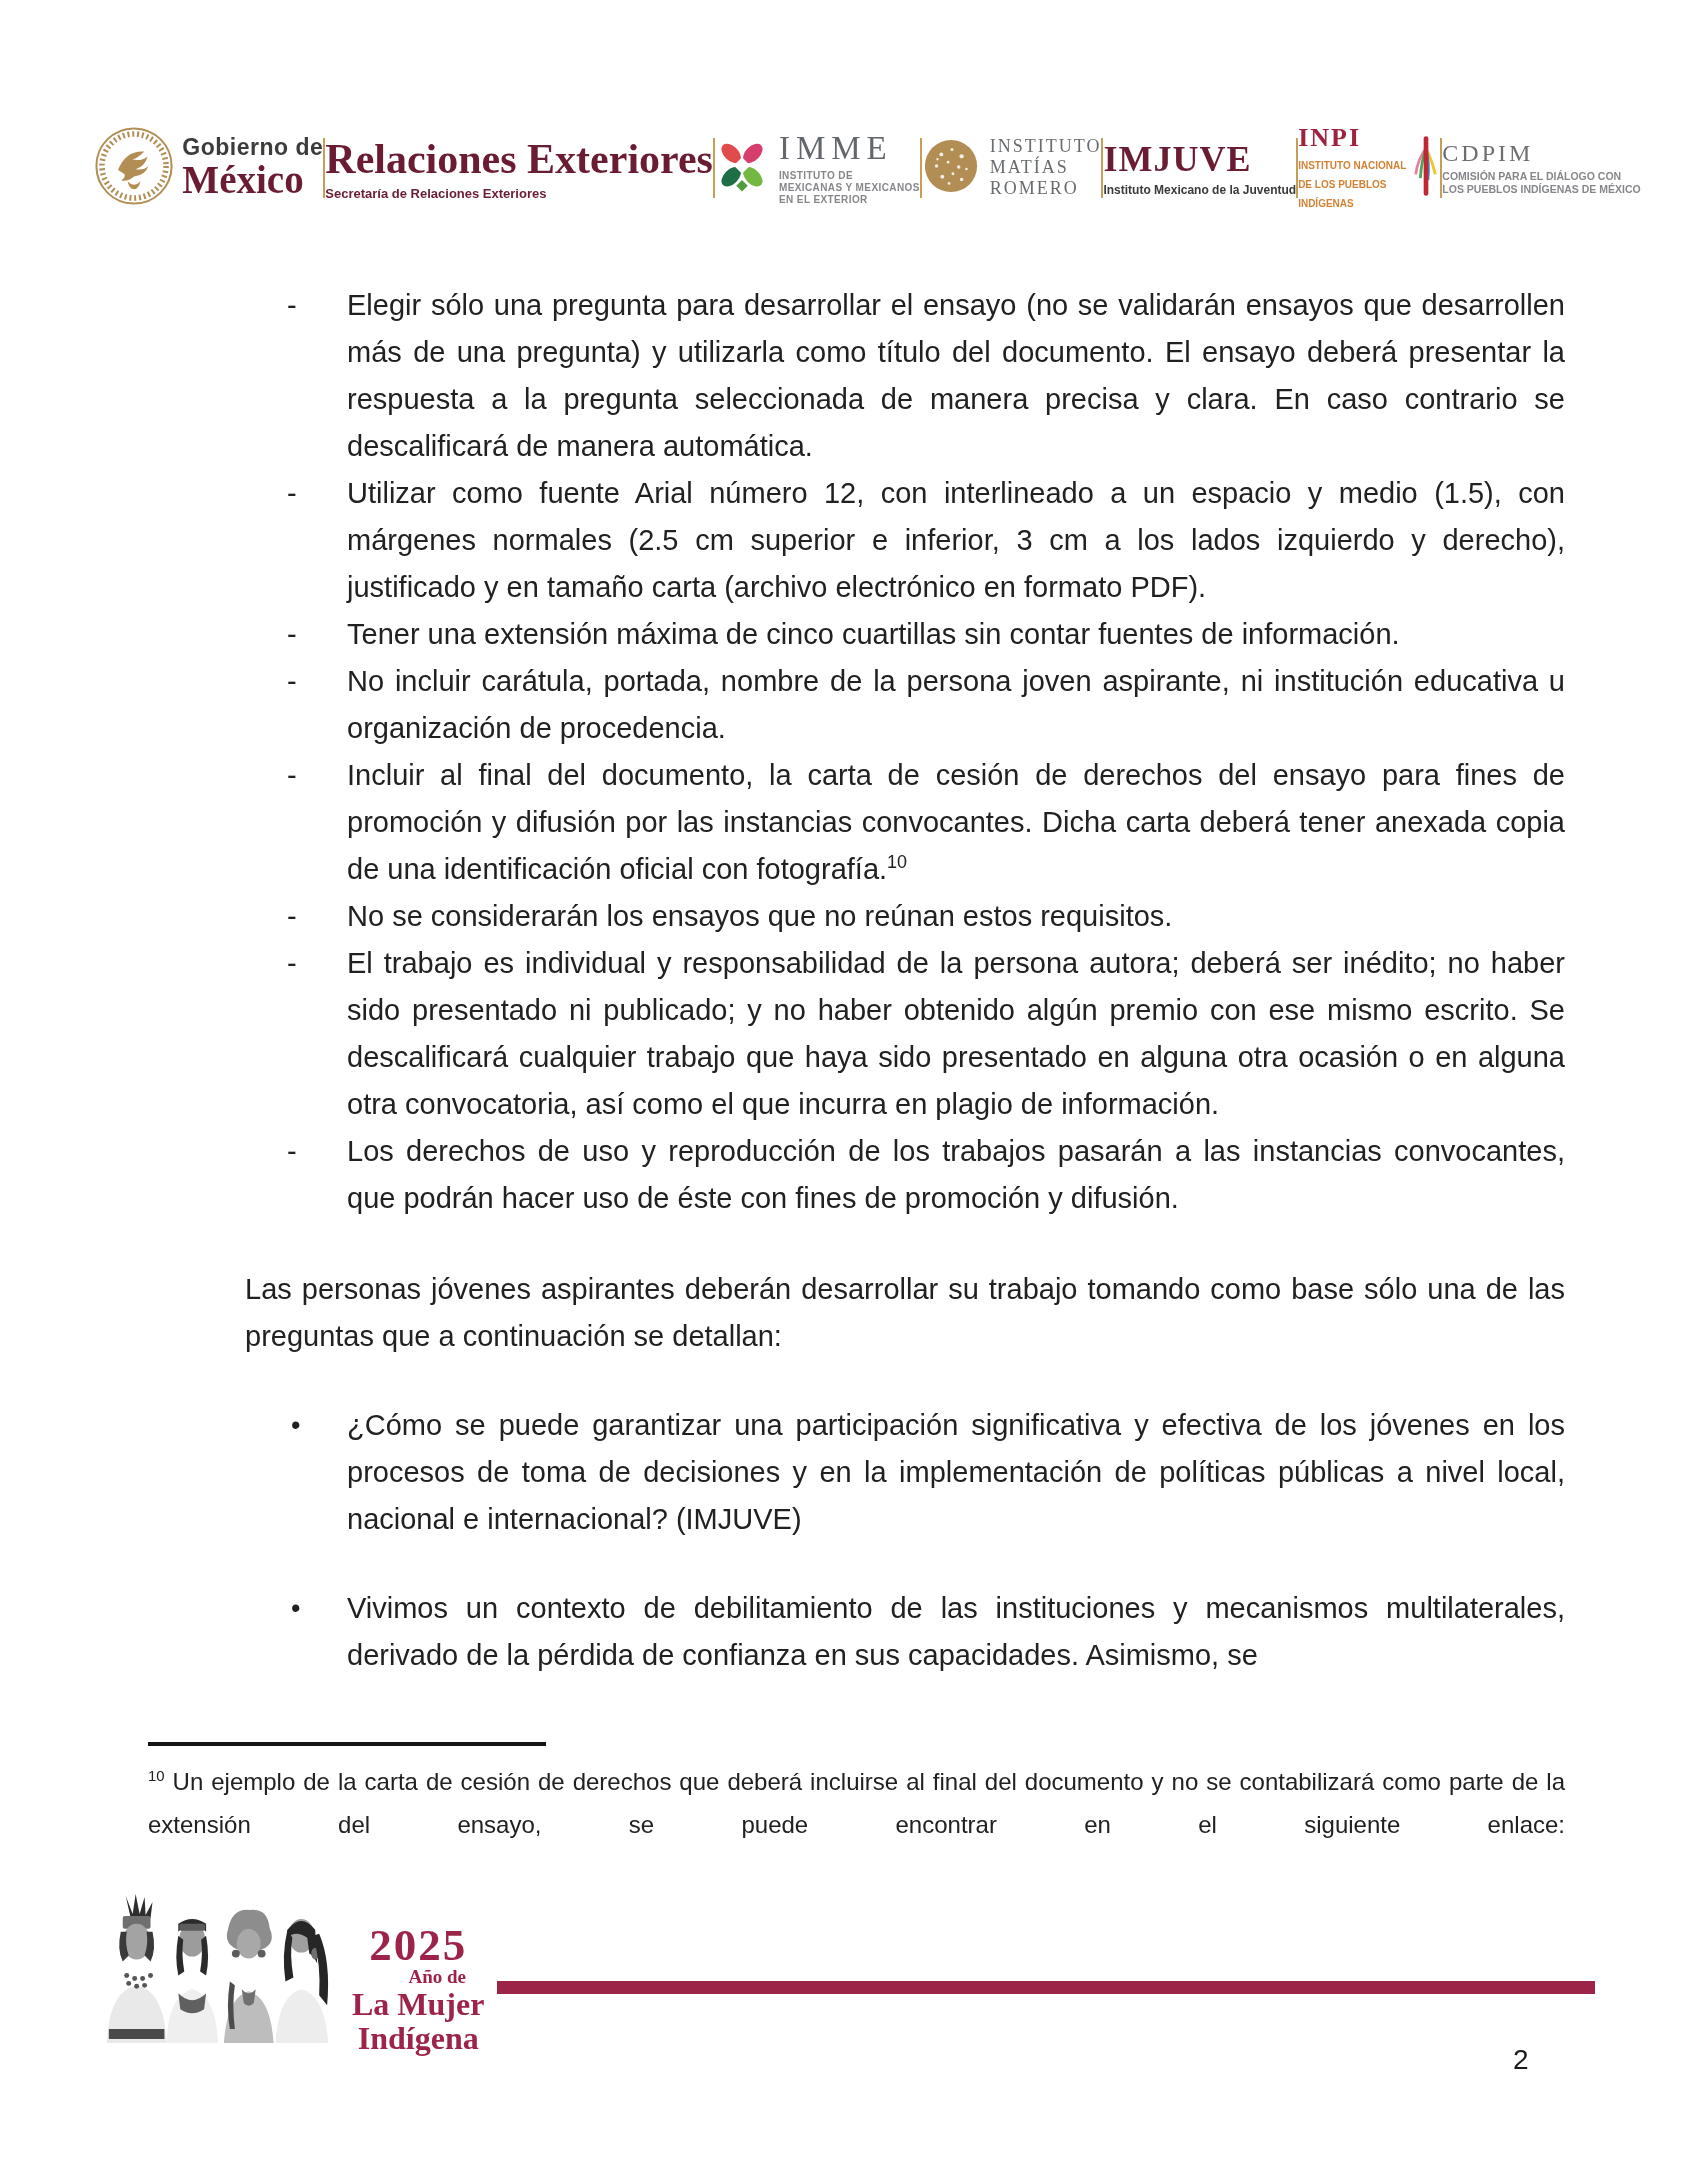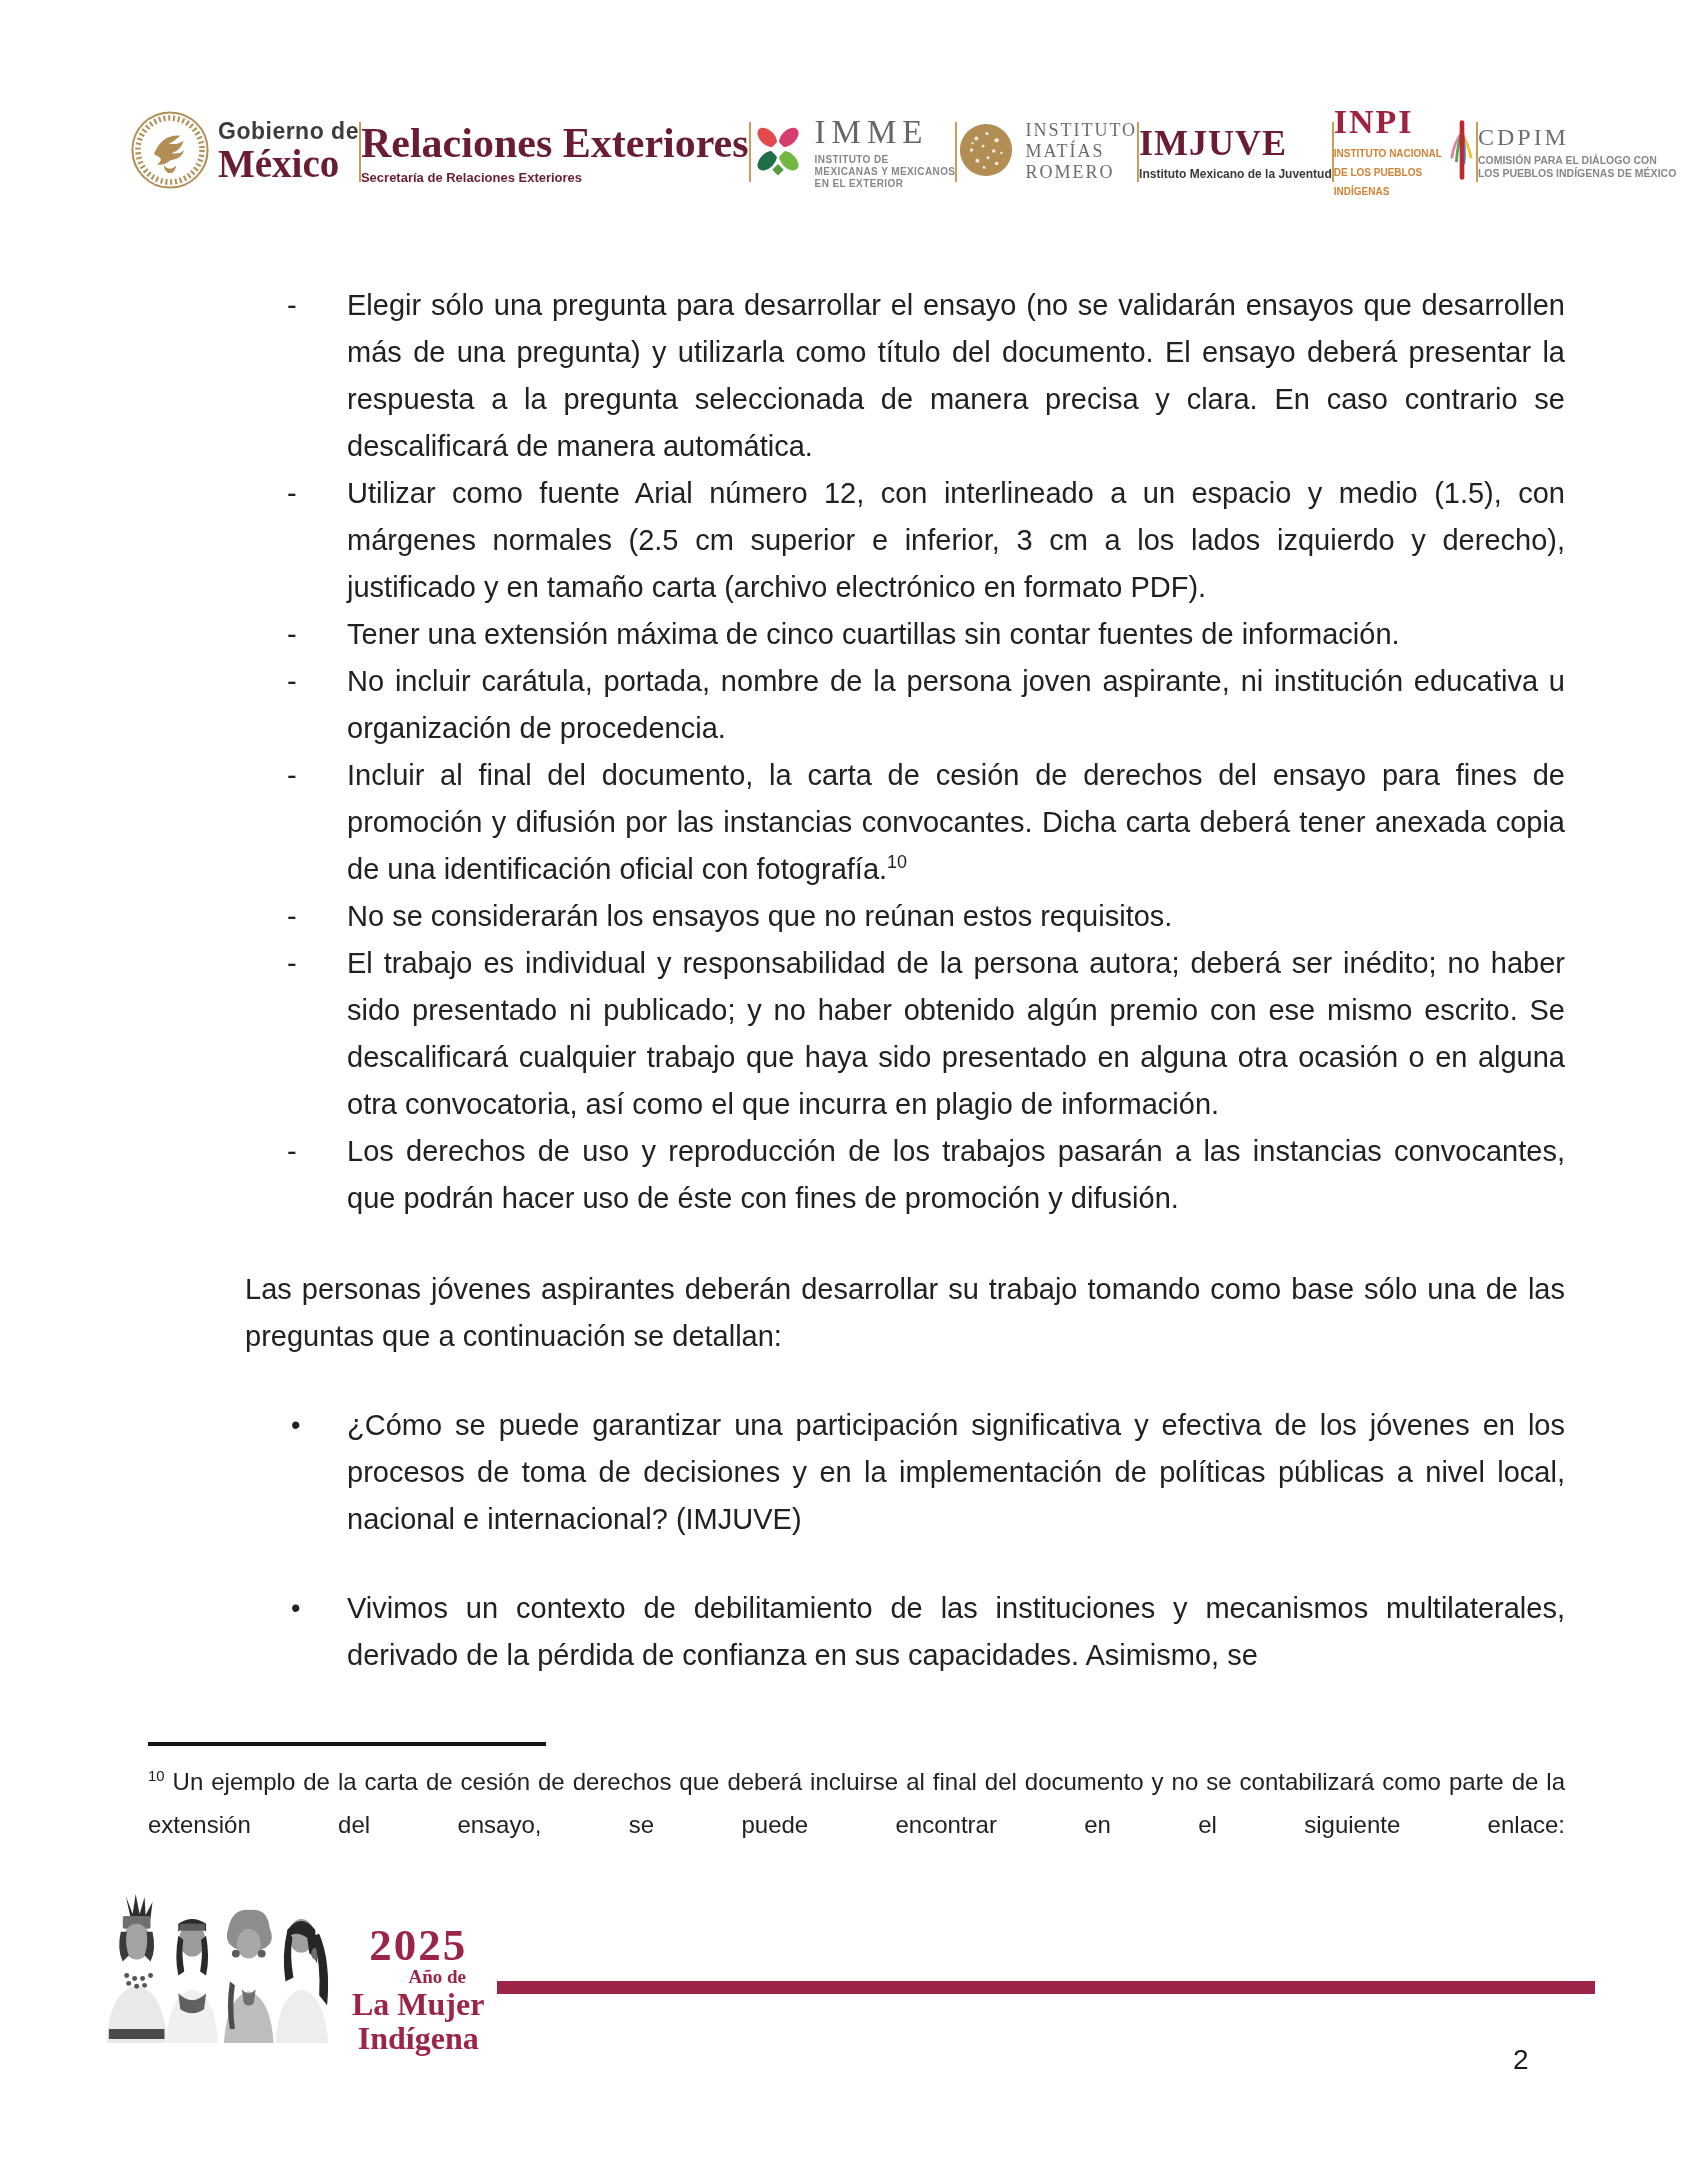--- a/index.html
+++ b/index.html
@@ -1,36 +1,36 @@
 <!DOCTYPE html>
 <html><head>
 <meta charset="utf-8">
 <style>
   html,body{margin:0;padding:0;}
   body{
     width:1692px;height:2178px;position:relative;background:#ffffff;
     font-family:"Liberation Sans",sans-serif;color:#212121;overflow:hidden;
   }
   
-  .header{position:absolute;left:130px;top:94px;width:1475px;height:115px;
-    display:flex;align-items:center;justify-content:space-between;}
+  .header{position:absolute;left:130px;top:110px;width:1475px;height:115px;
+    display:flex;align-items:center;justify-content:center;}
   .hdr-sep{width:2px;height:60px;background:#c79e57;flex:none;}
   .hdr-item{display:flex;align-items:center;flex:none;}
   .gob-text{margin-left:8px;}
   .gob-l1{font-weight:bold;font-size:23px;color:#3c3c3b;letter-spacing:.5px;}
   .gob-l2{font-weight:bold;font-size:39px;color:#691c32;font-family:"Liberation Serif",serif;margin-top:-4px;}
   .sre-title{font-weight:bold;font-size:42px;color:#691c32;font-family:"Liberation Serif",serif;}
   .sre-sub{font-weight:bold;font-size:13px;color:#691c32;margin-top:3px;}
   .imme-text{margin-left:10px;}
   .imme-acr{font-size:33px;color:#63666a;font-family:"Liberation Serif",serif;letter-spacing:6px;}
   .logo-sub{font-weight:bold;font-size:10px;color:#85878a;white-space:pre-line;line-height:12px;margin-top:3px;letter-spacing:.4px;}
   .imr-name{font-size:18px;color:#696c6f;font-family:"Liberation Serif",serif;letter-spacing:2px;white-space:pre-line;line-height:21px;margin-left:10px;}
   .imjuve-acr{font-weight:bold;font-size:36px;color:#691c32;font-family:"Liberation Serif",serif;letter-spacing:1px;}
   .imjuve-sub{font-weight:bold;font-size:12px;color:#3a3a3a;margin-top:3px;}
-  .inpi-acr{font-weight:bold;font-size:34px;color:#9f2241;font-family:"Liberation Serif",serif;letter-spacing:2px;}
+  .inpi-acr{font-weight:bold;font-size:26px;color:#9f2241;font-family:"Liberation Serif",serif;letter-spacing:2px;}
   .inpi-sub{font-weight:bold;font-size:10px;color:#d38235;white-space:pre-line;line-height:19px;margin-top:3px;}
   .cdpim-acr{font-size:24px;color:#6d6e71;font-family:"Liberation Serif",serif;letter-spacing:3px;}
   .cdpim-sub{font-size:10.5px;color:#85878a;white-space:pre-line;line-height:13px;margin-top:3px;font-weight:bold;}
   
   .content{position:absolute;left:148px;top:282px;width:1417px;font-size:29px;line-height:47px;}
   .indent{margin-left:97px;}
   .dash-item,.bullet-item{position:relative;padding-left:102px;text-align:justify;}
   .dash-item .marker{position:absolute;left:42px;}
   .bullet-item{margin-top:42px;}
   .bullet-item .marker{position:absolute;left:46px;font-size:27px;}

